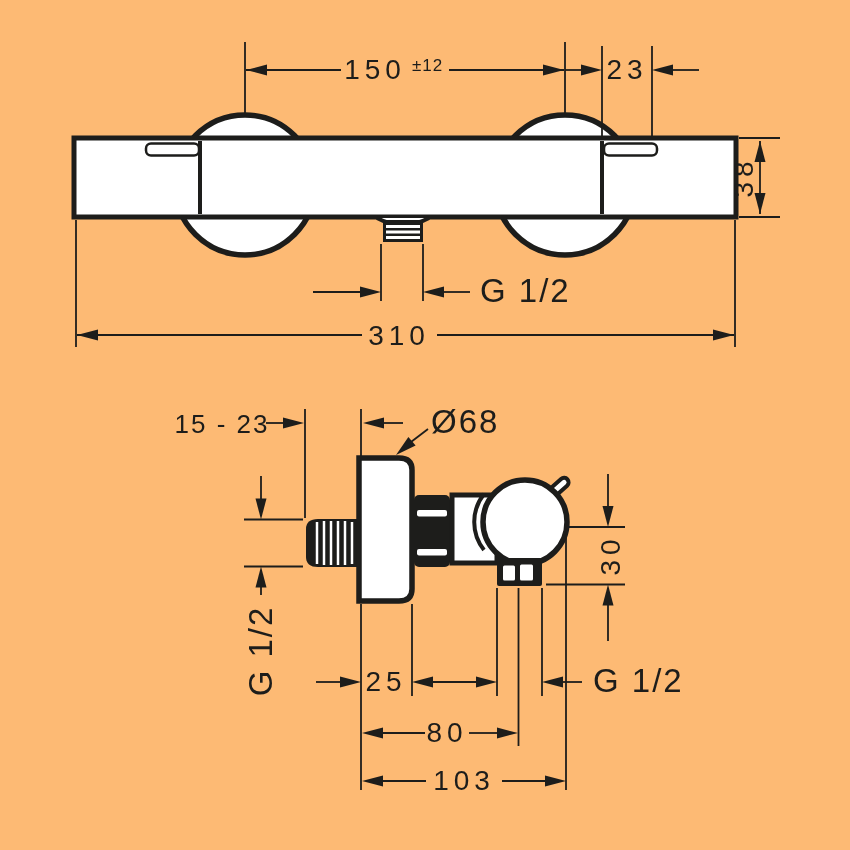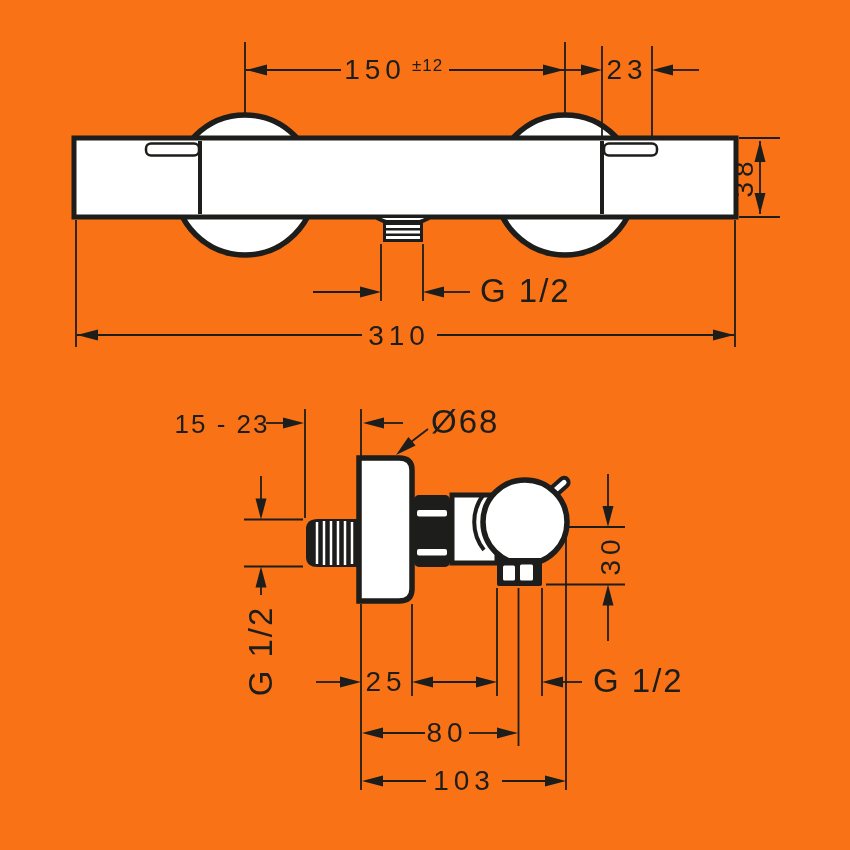--- a/index.html
+++ b/index.html
@@ -1,16 +1,16 @@
 <!DOCTYPE html>
 <html><head>
 <meta charset="utf-8">
 <style>
   html,body{margin:0;padding:0;background:#ffffff;}
-  .sheet{width:850px;height:850px;background:#f97316;position:relative;overflow:hidden;
+  .sheet{width:850px;height:850px;background:#fdba74;position:relative;overflow:hidden;
          font-family:"Liberation Sans", sans-serif;}
   svg{display:block;}
   text{fill:#1d1d1b;font-family:"Liberation Sans", sans-serif;}
   .dimnum{font-size:28px;letter-spacing:5px;}
   .dimnum-sm{font-size:26px;letter-spacing:2px;}
   .dimthread{font-size:33px;letter-spacing:2px;}
   .dimtol{font-size:17px;letter-spacing:1px;}
   .thin{stroke:#1d1d1b;stroke-width:1.8;fill:none;}
   .obj5{stroke:#1d1d1b;stroke-width:5;fill:#ffffff;}
   .obj55{stroke:#1d1d1b;stroke-width:5.5;fill:#ffffff;}

